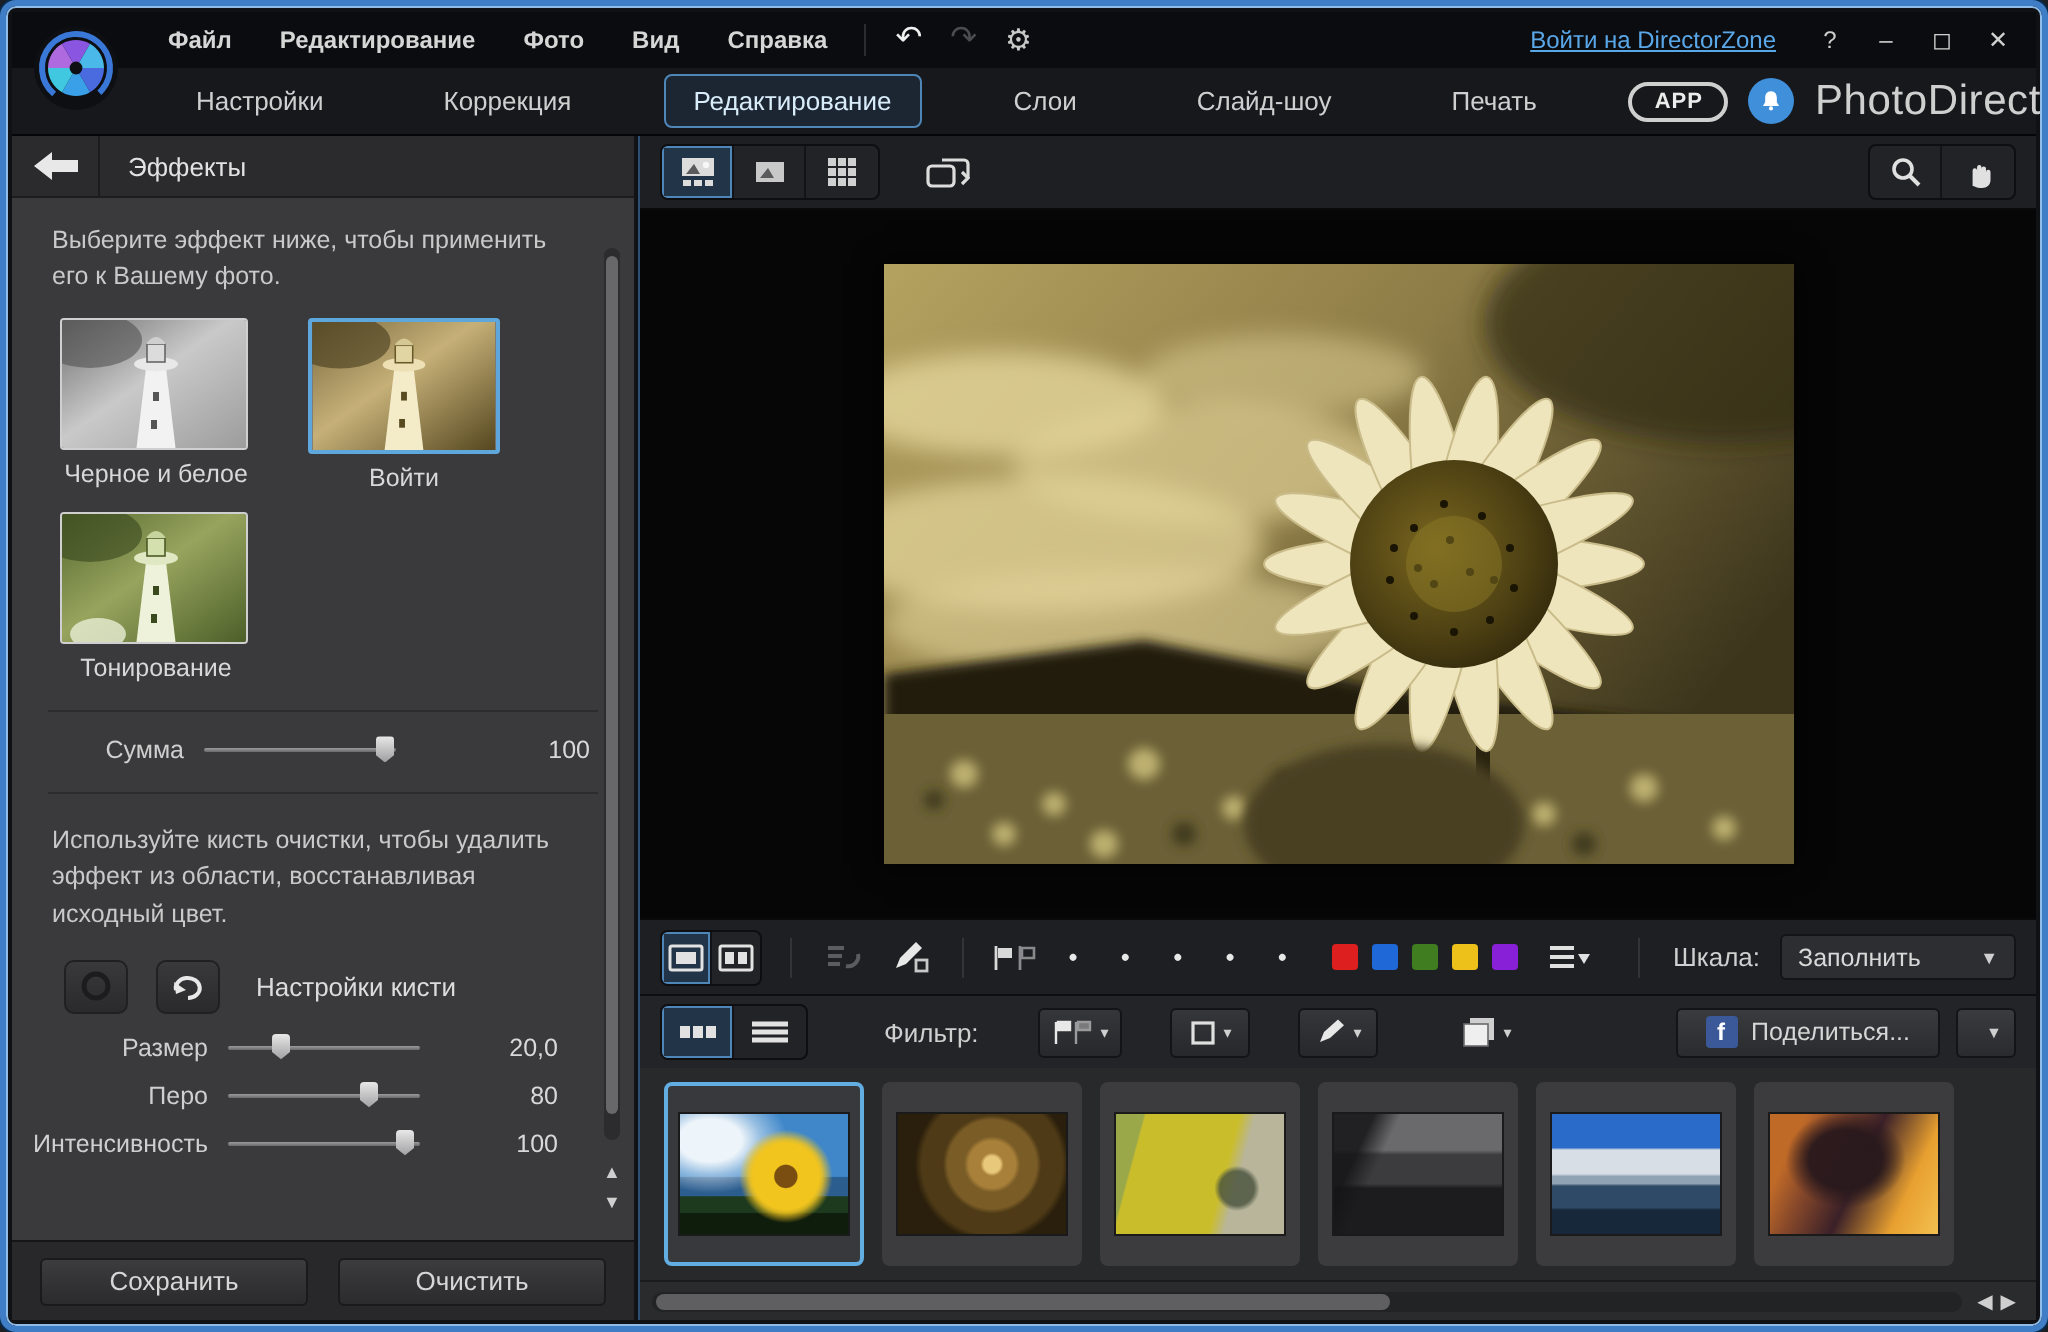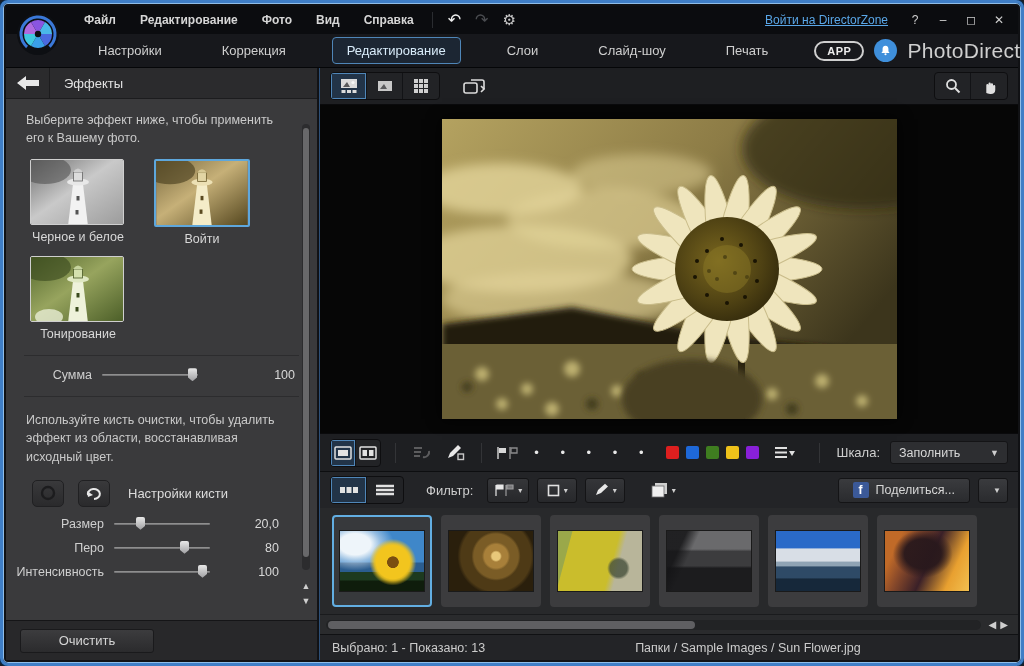--- a/index.html
+++ b/index.html
@@ -69,21 +69,21 @@
   .photo{width:455px;height:300px;box-shadow:0 0 14px rgba(0,0,0,.9);}
   .tools2{flex:0 0 38px;background:#1e1f22;border-top:1px solid #0a0a0c;display:flex;align-items:center;padding:0 10px;gap:8px;}
   .vsep{width:1px;height:20px;background:#333437;margin:0 6px;}
   .dots{color:#e8e8e8;font-size:13px;letter-spacing:9px;margin-left:6px;white-space:nowrap;}
   .clabels{display:flex;gap:7px;margin-left:6px;}
   .csq{width:13px;height:13px;border-radius:2px;}
   .scale-group{margin-left:auto;display:flex;align-items:center;gap:10px;}
   .scale-label{color:#cfcfcf;font-size:13px;}
   .dropdown{width:118px;height:23px;background:#2d2e31;border:1px solid #141416;border-radius:3px;color:#d8d8d8;font-size:12.5px;display:flex;align-items:center;padding:0 8px;}
   .dropdown .dd-caret{margin-left:auto;color:#cfcfcf;font-size:9px;}
-  .filterbar{flex:0 0 37px;background:#232427;border-top:1px solid #0d0e10;display:flex;align-items:center;padding:0 10px;gap:8px;}
+  .filterbar{flex:0 0 37px;background:#232427;border-top:1px solid #0d0e10;display:flex;align-items:center;padding:0 10px;gap:24px;}
   .flabel{color:#cfcfcf;font-size:13px;margin:0 6px 0 14px;}
   .fbtn{height:25px;min-width:40px;background:linear-gradient(#353639,#27282b);border:1px solid #141416;border-radius:3px;display:flex;align-items:center;justify-content:center;gap:4px;padding:0 6px;color:#d8d8d8;}
   .caret{color:#cfcfcf;font-size:8px;}
   .fb-right{margin-left:auto;display:flex;gap:8px;align-items:center;}
   .act-btn{height:25px;background:linear-gradient(#3a3b3e,#2a2b2e);border:1px solid #141416;border-radius:3px;color:#d6d6d6;font-size:12.5px;display:flex;align-items:center;gap:7px;padding:0 14px;}
   .fb-icon{width:16px;height:16px;background:#3b5998;border-radius:2px;color:#fff;font-weight:bold;font-size:12px;display:flex;align-items:center;justify-content:center;}
   .share-caret{width:30px;}
   .strip{flex:0 0 106px;background:#28292b;display:flex;align-items:center;gap:9px;padding:0 12px;overflow:hidden;}
   .cell{flex:0 0 100px;height:92px;background:#3c3c3e;border-radius:4px;display:flex;align-items:center;justify-content:center;}
   .cell.sel{border:2px solid #62aee2;background:#37393c;}
@@ -305,20 +305,21 @@
 
     <div class="vscroll">
         <span class="vthumb"></span>
       </div>
     <div class="sb-arrows">
       <span>▲</span>
       <span>▼</span>
     </div>
 
     <div class="sb-footer">
+      <span class="sb-btn">Сохранить</span>
       <span class="sb-btn">Очистить</span>
     </div>
   </div>
 
   <div class="main">
 
     <div class="m-toolbar">
       <div class="segwrap">
         <span class="segbtn active">
           <svg width="18" height="16" viewBox="0 0 18 16">
@@ -629,19 +630,15 @@
 
     <div class="hscroll-row">
       <div class="htrack">
           <span class="hthumb"></span>
         </div>
       <span class="harrows">
         <span>◀</span><span>▶</span>
       </span>
     </div>
 
-    <div class="statusbar">
-      <span class="status-left">Выбрано: 1 - Показано: 13</span>
-      <span class="status-path">Папки / Sample Images / Sun Flower.jpg</span>
-    </div>
   </div>
 
 </div>
 
 </body></html>

